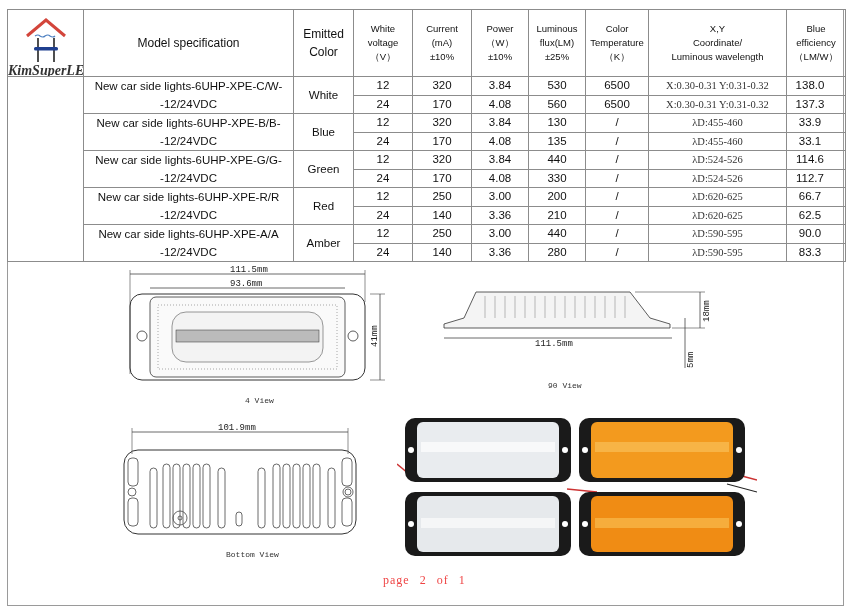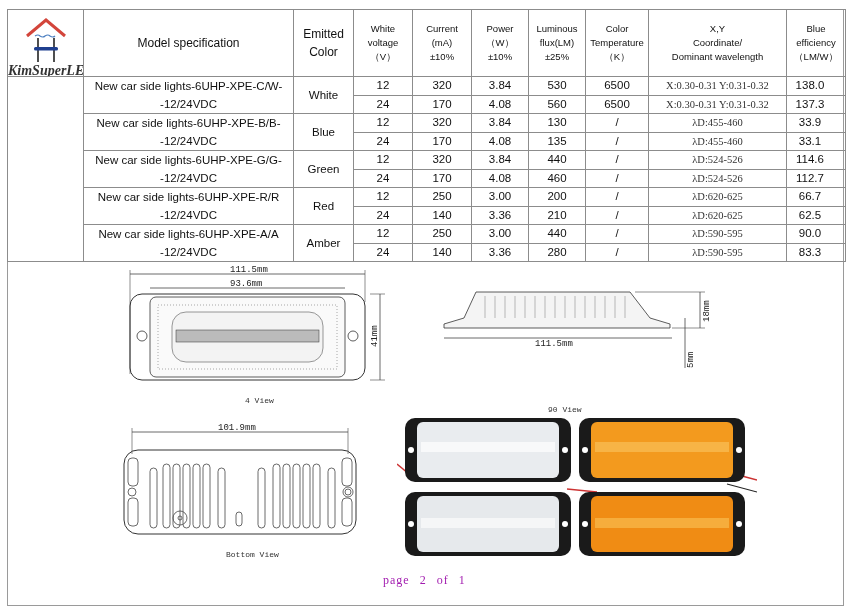--- a/index.html
+++ b/index.html
@@ -10,21 +10,21 @@
   table.spec tr.hdr td { height:66px; font-size:9.5px; line-height:14px; white-space:normal; }
   table.spec tr.hdr td.big { font-size:12px; line-height:18px; }
   td.model { font-size:11.5px !important; line-height:18px !important; white-space:normal !important; }
   td.coord { font-family:"Liberation Serif", serif; font-size:10.5px !important; color:#333; }
   td.num-r { text-align:center; padding-right:12px !important; }
   .logo-cell { position:relative; }
   .logo-text { position:absolute; left:0; right:0; bottom:-2px; font-family:"Liberation Serif", serif; font-style:italic; font-weight:bold; font-size:14px; color:#333; text-align:left;text-decoration:underline; }
   .drawing { position:absolute; }
   .caption { position:absolute; font-family:"Liberation Mono", monospace; font-size:8px; color:#333; }
   .dim { font-family:"Liberation Mono", monospace; font-size:9px; fill:#222; }
-  .footer { position:absolute; left:383px; top:573px; font-family:"Liberation Serif", serif; font-size:12px; color:#a21caf; letter-spacing:1px; word-spacing:6px; }
+  .footer { position:absolute; left:383px; top:573px; font-family:"Liberation Serif", serif; font-size:12px; color:#ef4444; letter-spacing:1px; word-spacing:6px; }
 </style>
 </head>
 <body>
 
 <div class="page"></div>
 
 <table class="spec">
   <colgroup>
     <col style="width:76px">
       <col style="width:210px">
@@ -49,21 +49,21 @@
         </svg>
         <div class="logo-text">KimSuperLED</div>
       </td>
       <td class="big">Model specification</td>
       <td class="big"><span>Emitted</span><br><span>Color</span></td>
       <td><span>White</span><br><span>voltage</span><br><span>（V）</span></td>
       <td><span>Current</span><br><span>(mA)</span><br><span>±10%</span></td>
       <td><span>Power</span><br><span>（W）</span><br><span>±10%</span></td>
       <td><span>Luminous</span><br><span>flux(LM)</span><br><span>±25%</span></td>
       <td><span>Color</span><br><span>Temperature</span><br><span>（K）</span></td>
-      <td><span>X,Y</span><br><span>Coordinate/</span><br><span>Dominant wavelength</span></td>
+      <td><span>X,Y</span><br><span>Coordinate/</span><br><span>Luminous wavelength</span></td>
       <td><span>Blue</span><br><span>efficiency</span><br><span>（LM/W）</span></td>
     </tr>
   <tr>
         <td style="border-top: none; border-bottom: none;"></td>
         <td rowspan="2" class="model"><span>New car side lights-6UHP-XPE-C/W-</span><br><span>-12/24VDC</span></td>
         <td rowspan="2">White</td>
         <td>12</td>
         <td>320</td>
         <td>3.84</td>
         <td>530</td>
@@ -113,21 +113,21 @@
         <td>440</td>
         <td>/</td>
         <td class="coord">λD:524-526</td>
         <td class="num-r">114.6</td>
       </tr>
       <tr>
         <td style="border-top: none; border-bottom: none;"></td>
         <td>24</td>
         <td>170</td>
         <td>4.08</td>
-        <td>460</td>
+        <td>330</td>
         <td>/</td>
         <td class="coord">λD:524-526</td>
         <td class="num-r">112.7</td>
       </tr>
       <tr>
         <td style="border-top: none; border-bottom: none;"></td>
         <td rowspan="2" class="model"><span>New car side lights-6UHP-XPE-R/R</span><br><span>-12/24VDC</span></td>
         <td rowspan="2">Red</td>
         <td>12</td>
         <td>250</td>
@@ -214,21 +214,21 @@
   </g>
   <line x1="4" y1="50" x2="232" y2="50" stroke="#444" stroke-width="0.8"></line>
   <text class="dim" x="95" y="58">111.5mm</text>
   <line x1="195" y1="4" x2="265" y2="4" stroke="#444" stroke-width="0.6"></line>
   <line x1="232" y1="40" x2="265" y2="40" stroke="#444" stroke-width="0.6"></line>
   <line x1="260" y1="4" x2="260" y2="40" stroke="#444" stroke-width="0.8"></line>
   <text class="dim" x="0" y="0" transform="translate(269,34) rotate(-90)">18mm</text>
   <line x1="245" y1="30" x2="245" y2="80" stroke="#444" stroke-width="0.8"></line>
   <text class="dim" x="0" y="0" transform="translate(253,80) rotate(-90)">5mm</text>
 </svg>
-<div class="caption" style="left:548px;top:405px">90 View</div>
+<div class="caption" style="left:548px;top:381px">90 View</div>
 
 <svg class="drawing" style="left:118px;top:420px" width="250" height="120" viewBox="0 0 250 120">
   <line x1="14" y1="12" x2="230" y2="12" stroke="#444" stroke-width="0.8"></line>
   <line x1="14" y1="8" x2="14" y2="34" stroke="#444" stroke-width="0.6"></line>
   <line x1="230" y1="8" x2="230" y2="34" stroke="#444" stroke-width="0.6"></line>
   <text class="dim" x="100" y="10">101.9mm</text>
   <rect x="6" y="30" width="232" height="84" rx="14" fill="none" stroke="#333" stroke-width="1"></rect>
   <g fill="none" stroke="#444" stroke-width="0.8">
     <rect x="10" y="38" width="10" height="28" rx="4"></rect>
       <rect x="10" y="78" width="10" height="28" rx="4"></rect>

